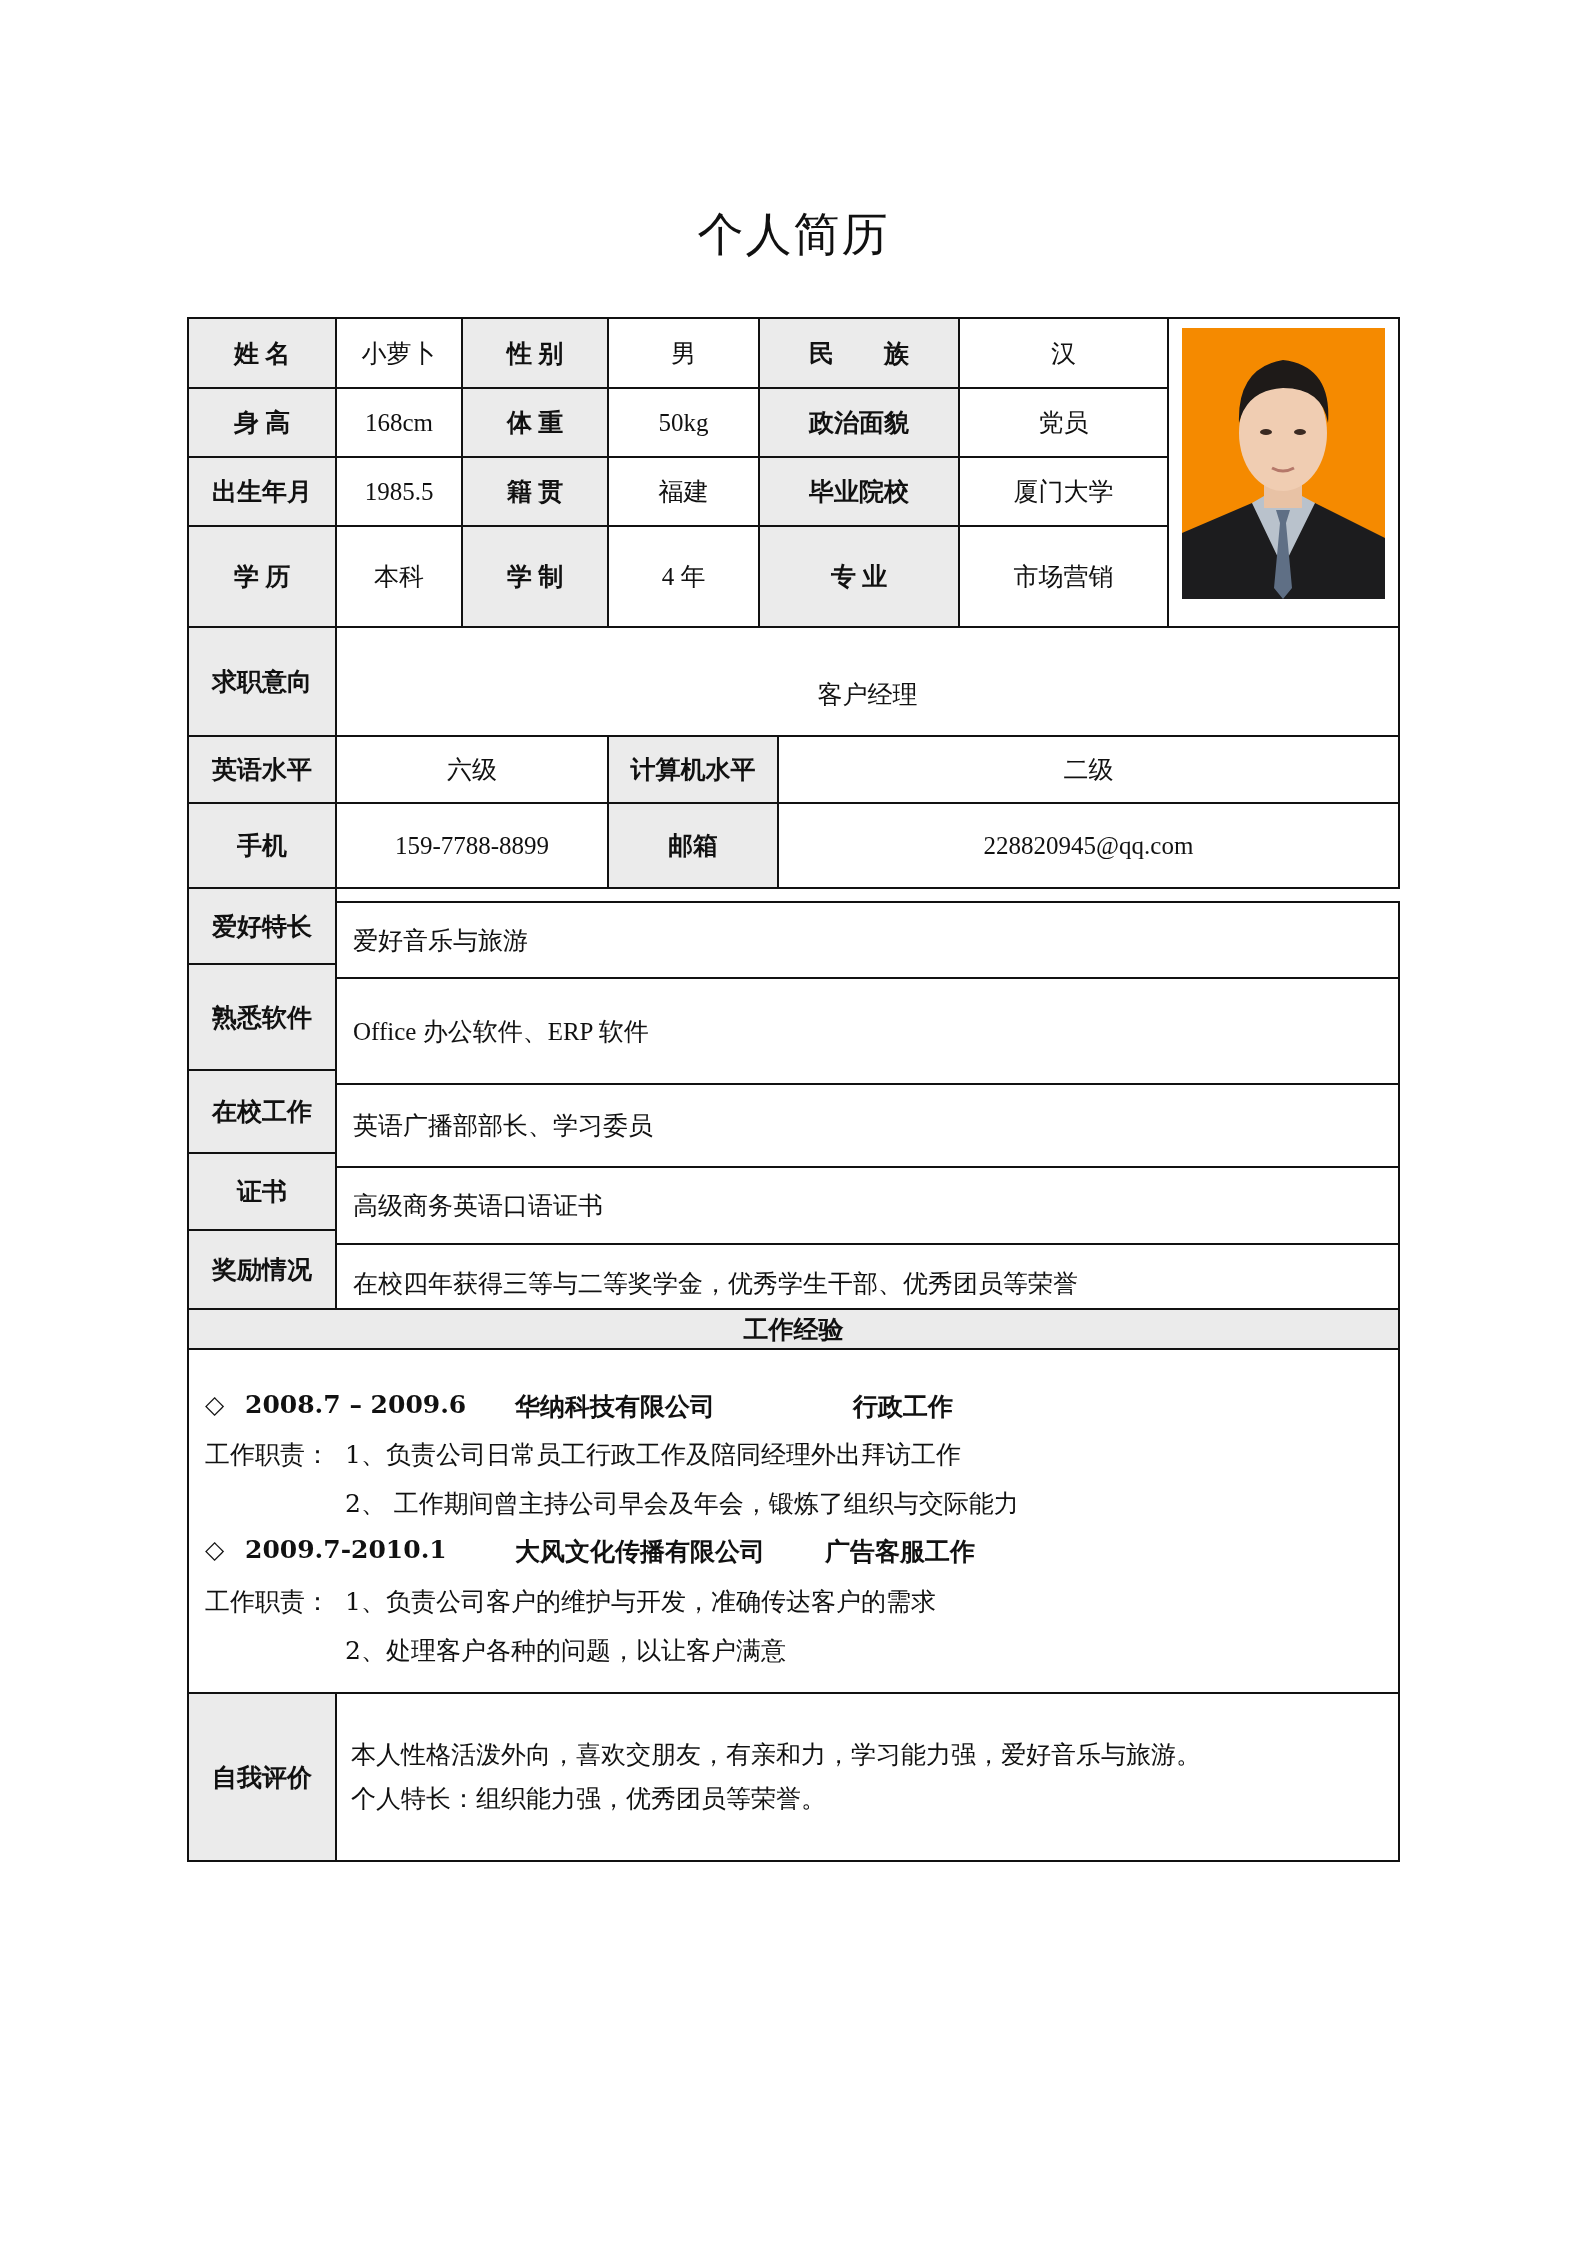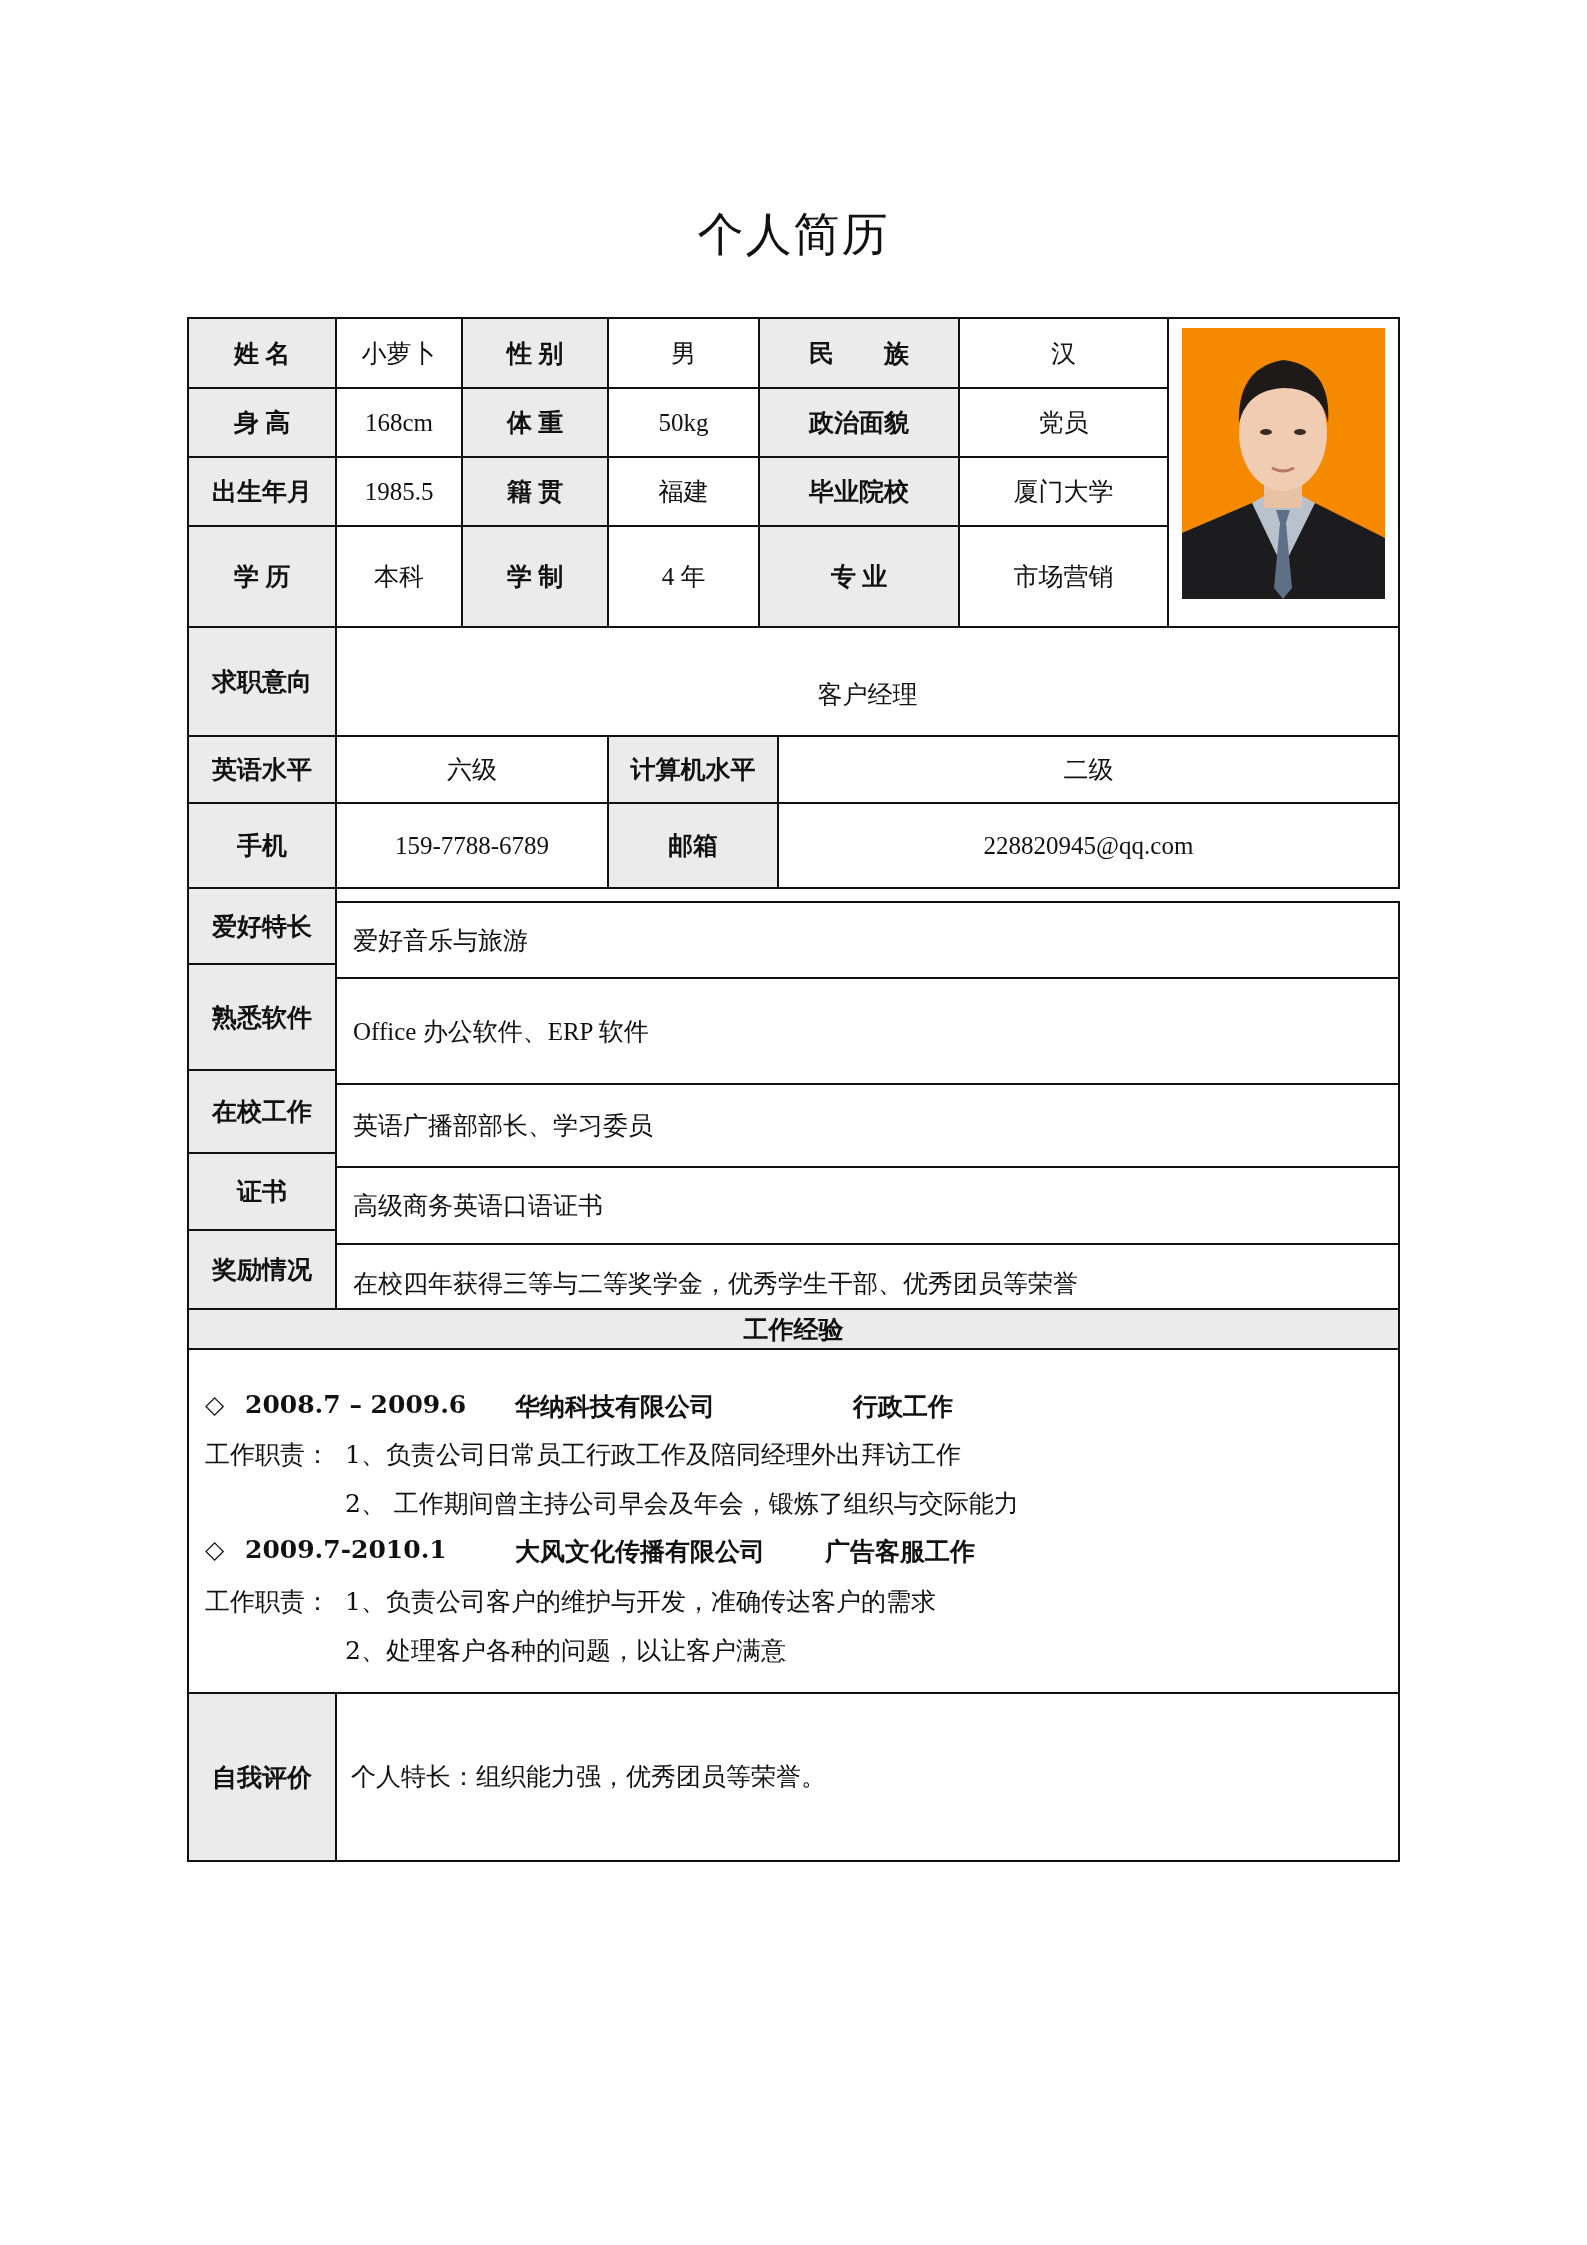--- a/index.html
+++ b/index.html
@@ -72,21 +72,21 @@
 
 <div class="cell lbl" style="left:187px;top:626px;width:150px;height:111px">求职意向</div>
 <div class="cell" style="left:335px;top:626px;width:1065px;height:111px;padding-top:26px">客户经理</div>
 
 <div class="cell lbl" style="left:187px;top:735px;width:150px;height:69px">英语水平</div>
 <div class="cell" style="left:335px;top:735px;width:274px;height:69px">六级</div>
 <div class="cell lbl" style="left:607px;top:735px;width:172px;height:69px">计算机水平</div>
 <div class="cell" style="left:777px;top:735px;width:623px;height:69px">二级</div>
 
 <div class="cell lbl" style="left:187px;top:802px;width:150px;height:87px">手机</div>
-<div class="cell" style="left:335px;top:802px;width:274px;height:87px">159-7788-6789</div>
+<div class="cell" style="left:335px;top:802px;width:274px;height:87px">159-7788-8899</div>
 <div class="cell lbl" style="left:607px;top:802px;width:172px;height:87px">邮箱</div>
 <div class="cell" style="left:777px;top:802px;width:623px;height:87px">228820945@qq.com</div>
 
 <div class="cell lbl" style="left:187px;top:887px;width:150px;height:78px">爱好特长</div>
 <div class="cell left" style="left:335px;top:887px;width:1065px;height:78px">爱好音乐与旅游</div>
 
 <div class="cell lbl" style="left:187px;top:963px;width:150px;height:108px">熟悉软件</div>
 <div class="cell left" style="left:335px;top:963px;width:1065px;height:108px">Office 办公软件、ERP 软件</div>
 
 <div class="cell lbl" style="left:187px;top:1069px;width:150px;height:85px">在校工作</div>
@@ -113,14 +113,15 @@
   <div class="line b" style="left:56px;top:185px">2009.7-2010.1</div>
   <div class="line b" style="left:326px;top:185px">大风文化传播有限公司</div>
   <div class="line b" style="left:636px;top:185px">广告客服工作</div>
   <div class="line" style="left:16px;top:235px">工作职责：</div>
   <div class="line" style="left:156px;top:235px">1、负责公司客户的维护与开发，准确传达客户的需求</div>
   <div class="line" style="left:156px;top:284px">2、处理客户各种的问题，以让客户满意</div>
 </div>
 
 <div class="cell lbl" style="left:187px;top:1692px;width:150px;height:170px">自我评价</div>
 <div class="cell self" style="left:335px;top:1692px;width:1065px;height:170px">
+  <div>本人性格活泼外向，喜欢交朋友，有亲和力，学习能力强，爱好音乐与旅游。</div>
   <div>个人特长：组织能力强，优秀团员等荣誉。</div>
 </div>
 
 </body></html>

